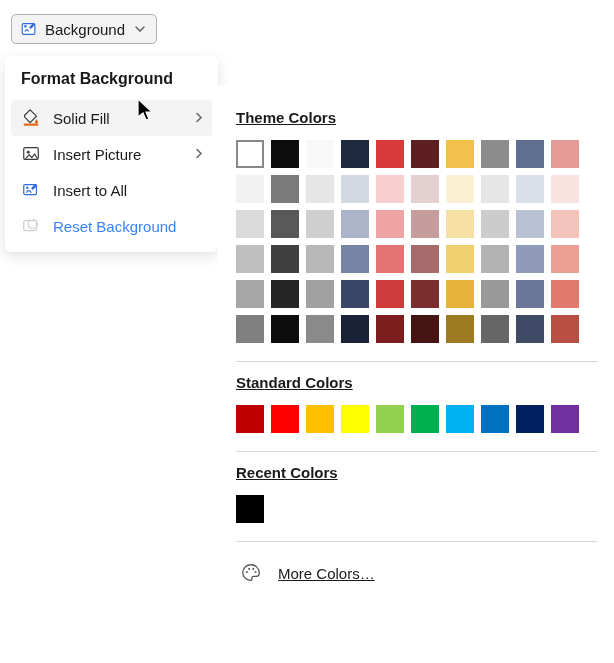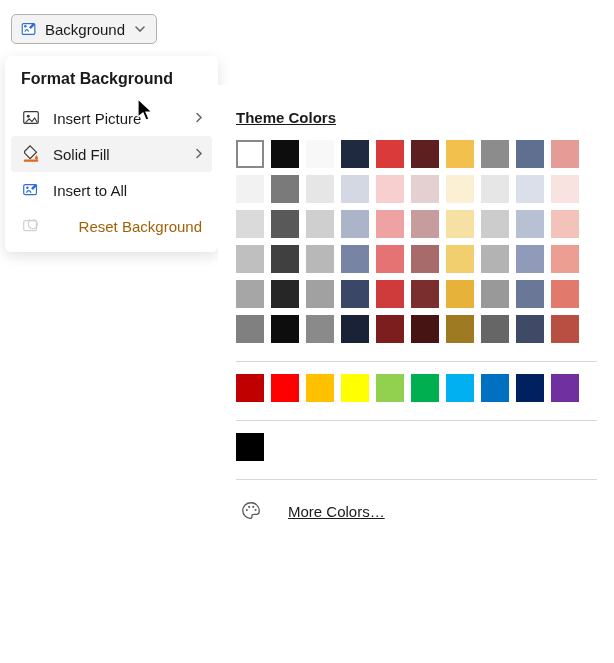--- a/index.html
+++ b/index.html
@@ -50,21 +50,21 @@
       position: relative;
     }
     .menu-item.hover { background:#f3f3f3; }
     .menu-item .icon-slot { width:20px; height:20px; display:flex; align-items:center; justify-content:center;}
     .menu-item .chev-right {
       position: absolute;
       right: 8px;
       top: 50%;
       transform: translateY(-50%);
     }
-    .menu-item.disabled { color:#a16207;justify-content:space-between; }
+    .menu-item.disabled { color:#3b82f6; }
     .cursor {
       position: absolute;
       left: 136px;
       top: 97px;
       width: 20px; height: 26px;
       pointer-events: none;
       z-index: 50;
     }
     .flyout {
       position: absolute;
@@ -86,21 +86,21 @@
       margin-bottom: 18px;
     }
     .swatch-grid.ten { grid-template-columns: repeat(10, 28px); }
     .swatch {
       width: 28px; height: 28px;
       cursor: pointer;
     }
     .swatch.selected { border: 2px solid #888; box-shadow: inset 0 0 0 2px #fff; }
     .hr { height:1px; background:#d7d7d7; margin: 4px 0 12px; }
     .option-row {
-      display:flex; align-items:center; gap:26px;
+      display:flex; align-items:center; gap:16px;
       padding:8px 4px;
       cursor:pointer;
     }
     .option-row .icon-slot { width:22px; height:22px; display:flex; align-items:center; justify-content:center;}
   </style>
 </head>
 <body>
 
 
 
@@ -119,42 +119,42 @@
     <svg width="12" height="12" viewBox="0 0 12 12">
         <path d="M2 4l4 4 4-4" stroke="#6a6a6a" stroke-width="1.6" fill="none" stroke-linecap="round"></path>
       </svg>
   </span>
 </div>
 
 
 <div class="dropdown-menu">
   <div class="menu-title">Format Background</div>
   <div id="menu-items">
+      <div class="menu-item hover">
+        <span class="icon-slot">
+          <svg width="20" height="20" viewBox="0 0 22 22">
+            <path d="M4 8l6-6 7 7-7 7-6-6z" fill="none" stroke="#3a3a3a" stroke-width="1.3"></path>
+            <path d="M17 12c1 1.5 1.6 2.6 1.6 3.6a1.6 1.6 0 1 1-3.2 0c0-1 .6-2.1 1.6-3.6z" fill="#e06a1b"></path>
+            <rect x="3" y="17" width="16" height="2.5" rx="1" fill="#e06a1b"></rect>
+          </svg>
+        </span>
+        <span>Solid Fill</span>
+        <span class="chev-right"><svg width="10" height="12" viewBox="0 0 10 12">
+            <path d="M3 2l4 4-4 4" stroke="#6a6a6a" stroke-width="1.6" fill="none" stroke-linecap="round"></path>
+          </svg></span>
+      </div>
       <div class="menu-item">
         <span class="icon-slot">
           <svg width="20" height="20" viewBox="0 0 22 22">
             <rect x="3" y="4" width="16" height="13" rx="1.5" fill="none" stroke="#3a3a3a" stroke-width="1.3"></rect>
             <circle cx="8" cy="9" r="1.6" fill="#3a3a3a"></circle>
             <path d="M5 16l4-4 3 3 3-4 3 5" fill="none" stroke="#3a3a3a" stroke-width="1.3"></path>
           </svg>
         </span>
         <span>Insert Picture</span>
-        <span class="chev-right"><svg width="10" height="12" viewBox="0 0 10 12">
-            <path d="M3 2l4 4-4 4" stroke="#6a6a6a" stroke-width="1.6" fill="none" stroke-linecap="round"></path>
-          </svg></span>
-      </div>
-      <div class="menu-item hover">
-        <span class="icon-slot">
-          <svg width="20" height="20" viewBox="0 0 22 22">
-            <path d="M4 8l6-6 7 7-7 7-6-6z" fill="none" stroke="#3a3a3a" stroke-width="1.3"></path>
-            <path d="M17 12c1 1.5 1.6 2.6 1.6 3.6a1.6 1.6 0 1 1-3.2 0c0-1 .6-2.1 1.6-3.6z" fill="#e06a1b"></path>
-            <rect x="3" y="17" width="16" height="2.5" rx="1" fill="#e06a1b"></rect>
-          </svg>
-        </span>
-        <span>Solid Fill</span>
         <span class="chev-right"><svg width="10" height="12" viewBox="0 0 10 12">
             <path d="M3 2l4 4-4 4" stroke="#6a6a6a" stroke-width="1.6" fill="none" stroke-linecap="round"></path>
           </svg></span>
       </div>
       <div class="menu-item">
         <span class="icon-slot">
           <svg width="20" height="20" viewBox="0 0 22 22">
             <rect x="3" y="5" width="14" height="11" rx="1.5" fill="#fff" stroke="#2f6ed9" stroke-width="1.3"></rect>
             <circle cx="7" cy="8.5" r="1.3" fill="#2f6ed9"></circle>
             <path d="M6 14c1-3 4-3 5 0" stroke="#2f6ed9" stroke-width="1.3" fill="none"></path>
@@ -243,34 +243,36 @@
       <div class="swatch" style="background: rgb(26, 34, 56);"></div>
       <div class="swatch" style="background: rgb(125, 30, 30);"></div>
       <div class="swatch" style="background: rgb(71, 20, 20);"></div>
       <div class="swatch" style="background: rgb(158, 122, 35);"></div>
       <div class="swatch" style="background: rgb(102, 102, 102);"></div>
       <div class="swatch" style="background: rgb(62, 74, 102);"></div>
       <div class="swatch" style="background: rgb(185, 79, 66);"></div>
     </div>
   <div class="hr"></div>
 
+  <div class="section-title">Standard Colors</div>
   <div class="swatch-grid ten" id="standard-grid">
       <div class="swatch" style="background: rgb(192, 0, 0);"></div>
       <div class="swatch" style="background: rgb(255, 0, 0);"></div>
       <div class="swatch" style="background: rgb(255, 192, 0);"></div>
       <div class="swatch" style="background: rgb(255, 255, 0);"></div>
       <div class="swatch" style="background: rgb(146, 208, 80);"></div>
       <div class="swatch" style="background: rgb(0, 176, 80);"></div>
       <div class="swatch" style="background: rgb(0, 176, 240);"></div>
       <div class="swatch" style="background: rgb(0, 112, 192);"></div>
       <div class="swatch" style="background: rgb(0, 32, 96);"></div>
       <div class="swatch" style="background: rgb(112, 48, 160);"></div>
     </div>
   <div class="hr"></div>
 
+  <div class="section-title">Recent Colors</div>
   <div class="swatch-grid ten" id="recent-grid">
       <div class="swatch" style="background: rgb(0, 0, 0);"></div>
     </div>
   <div class="hr"></div>
 
   <div class="option-row">
     <span class="icon-slot">
       <svg width="22" height="22" viewBox="0 0 24 24">
         <path d="M12 3c-5 0-9 3.8-9 8.5S7 20 11 20c2 0 2-1.4 2-2.4 0-1.2 1-2 2.2-2H18c1.8 0 3-1.6 3-3.6C21 6.8 17 3 12 3z" fill="none" stroke="#5a5a5a" stroke-width="1.4"></path>
         <circle cx="7.5" cy="11" r="1.1" fill="#5a5a5a"></circle>

